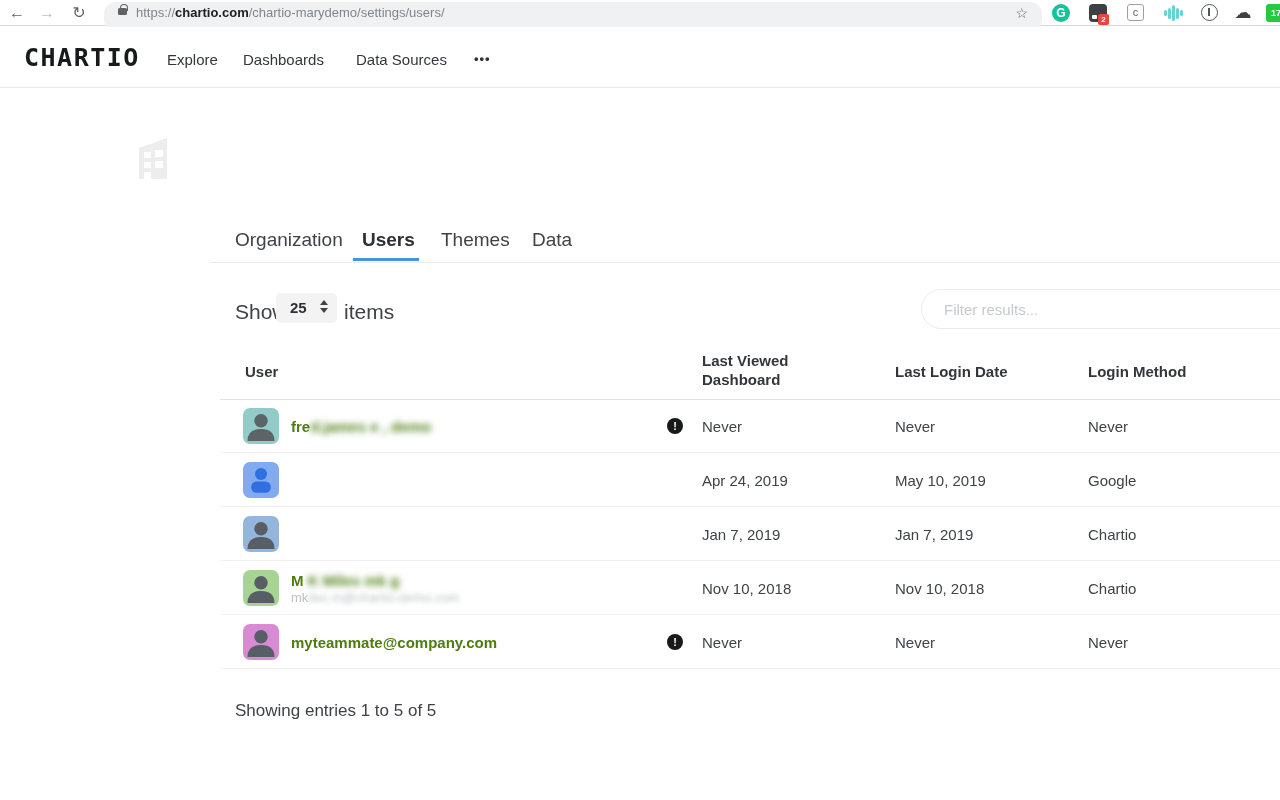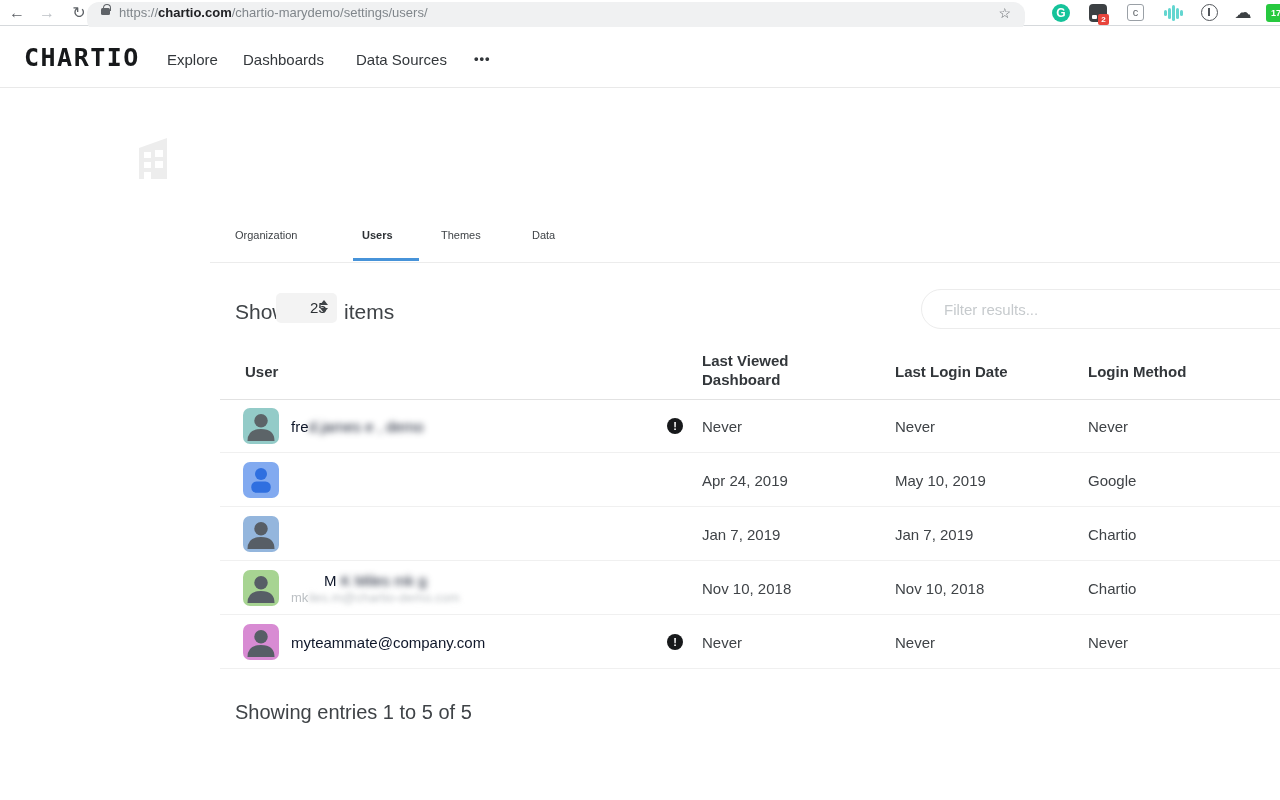--- a/index.html
+++ b/index.html
@@ -6,21 +6,21 @@
   html,body { width:1280px; height:800px; overflow:hidden; background:#fff;
     font-family:"Liberation Sans", sans-serif; }
   #app { position:relative; width:1280px; height:800px; background:#fff; }
 
   
   .chrome { position:absolute; left:0; top:0; width:1280px; height:26px;
     background:#fff; border-bottom:1px solid #d6d9dc; }
   .nav-btn { position:absolute; top:1px; font-size:16px; color:#5f6368; width:22px;
     text-align:center; line-height:24px; cursor:pointer; }
   .nav-btn.disabled { color:#bdc1c6; }
-  .omnibox { position:absolute; left:87px; top:2px; width:938px; height:30px;
+  .omnibox { position:absolute; left:104px; top:2px; width:938px; height:30px;
     background:#f0f1f2; border-radius:12px; }
   .lock { position:absolute; left:14px; top:6px; width:9px; height:7px;
     background:#5f6368; border-radius:1.5px; }
   .lock:before { content:""; position:absolute; left:1.5px; top:-4px; width:6px; height:6px;
     border:1.6px solid #5f6368; border-bottom:none; border-radius:4px 4px 0 0; }
   .url { position:absolute; left:32px; top:0; line-height:22px; font-size:13px;
     color:#80868b; white-space:nowrap; }
   .url b { color:#202124; font-weight:700; }
   .star { position:absolute; right:14px; top:0; line-height:22px; font-size:14px; color:#5f6368; cursor:pointer; }
   .ext { position:absolute; top:4px; width:18px; height:18px; cursor:pointer; }
@@ -50,54 +50,54 @@
     letter-spacing:1px; color:#33373b; cursor:pointer; }
   .gsearch { position:absolute; left:508px; top:13px; width:762px; height:35px;
     border:1px solid #e2e2e2; border-radius:3px; padding-left:12px; font-size:15px;
     color:#333; outline:none; font-family:"Liberation Sans", sans-serif; }
   .gsearch::placeholder { color:#c2c6ca; }
 
   
   .building { position:absolute; left:126px; top:131px; }
   .page-title { position:absolute; left:234px; top:134px; font-size:33px; color:#4e5357; font-weight:400; }
 
-  .tab { position:absolute; top:229px; font-size:11px; color:#3f4347; cursor:pointer; }
+  .tab { position:absolute; top:229px; font-size:19px; color:#3f4347; cursor:pointer; }
   .tab.active { font-weight:700; color:#2d3135; }
   .tab-underline { position:absolute; left:353px; top:258px; width:66px; height:3px; background:#4793d9; }
   .tab-divider { position:absolute; left:210px; top:262px; width:1070px; height:1px; background:#ececec; }
 
   .lbl { position:absolute; font-size:21px; color:#3f4347; }
   .show-select { position:absolute; left:276px; top:293px; width:61px; height:30px;
     background:#f3f3f3; border-radius:5px; cursor:pointer; }
-  .show-select .val { position:absolute; left:14px; top:6px; font-size:15px; color:#2d3135; font-weight:400;margin-left:20px; }
+  .show-select .val { position:absolute; left:14px; top:6px; font-size:15px; color:#2d3135; font-weight:700; }
   .spin { position:absolute; right:9px; top:7px; }
   .spin i { display:block; width:0; height:0; border-left:4px solid transparent; border-right:4px solid transparent; }
   .spin .up { border-bottom:5px solid #3f4347; margin-bottom:3px; }
   .spin .dn { border-top:5px solid #3f4347; }
   .filter-input { position:absolute; left:921px; top:289px; width:420px; height:40px;
     border:1.5px solid #ececec; border-radius:20px; padding-left:22px; font-size:15px;
     color:#333; outline:none; background:#fff; font-family:"Liberation Sans", sans-serif; }
   .filter-input::placeholder { color:#c6cacd; }
 
   
   .th { position:absolute; font-size:15px; font-weight:700; color:#33373b; line-height:19px; }
   .thead-border { position:absolute; left:220px; top:399px; width:1060px; height:1px; background:#e2e2e2; }
   .trow { position:absolute; left:220px; width:1060px; height:54px; border-bottom:1px solid #f0f0f0; cursor:pointer; }
   .avatar { position:absolute; left:23px; top:9px; width:36px; height:36px; border-radius:7px; overflow:hidden; }
   .uname { position:absolute; left:71px; top:50%; transform:translateY(-50%); }
-  .uname .nm { font-size:15px; font-weight:400; color:#0f172a; white-space:nowrap;text-align:center; }
+  .uname .nm { font-size:15px; font-weight:700; color:#4d7c0f; white-space:nowrap; }
   .uname .em { font-size:13px; color:#bcc0c4; margin-top:1px; white-space:nowrap; }
   .blur { filter:blur(3px); }
   .blur-light { filter:blur(2.4px); }
   .warn { position:absolute; left:447px; top:50%; transform:translateY(-50%); width:16px; height:16px;
     background:#17191b; border-radius:50%; color:#fff; font-size:11px; font-weight:700;
     text-align:center; line-height:16px; }
   .cell { position:absolute; top:50%; transform:translateY(-50%); font-size:15px; color:#3f4347; white-space:nowrap; }
   .c-lvd { left:482px; } .c-lld { left:675px; } .c-lm { left:868px; }
-  .footer-text { position:absolute; left:235px; top:701px; font-size:20px; color:#3f4347; }
+  .footer-text { position:absolute; left:235px; top:701px; font-size:17px; color:#3f4347; }
 </style>
 </head>
 <body>
 
 <div id="app">
 
   <div class="chrome">
     <div class="nav-btn" style="left:6px">←</div>
     <div class="nav-btn disabled" style="left:36px">→</div>
     <div class="nav-btn" style="left:68px">↻</div>

